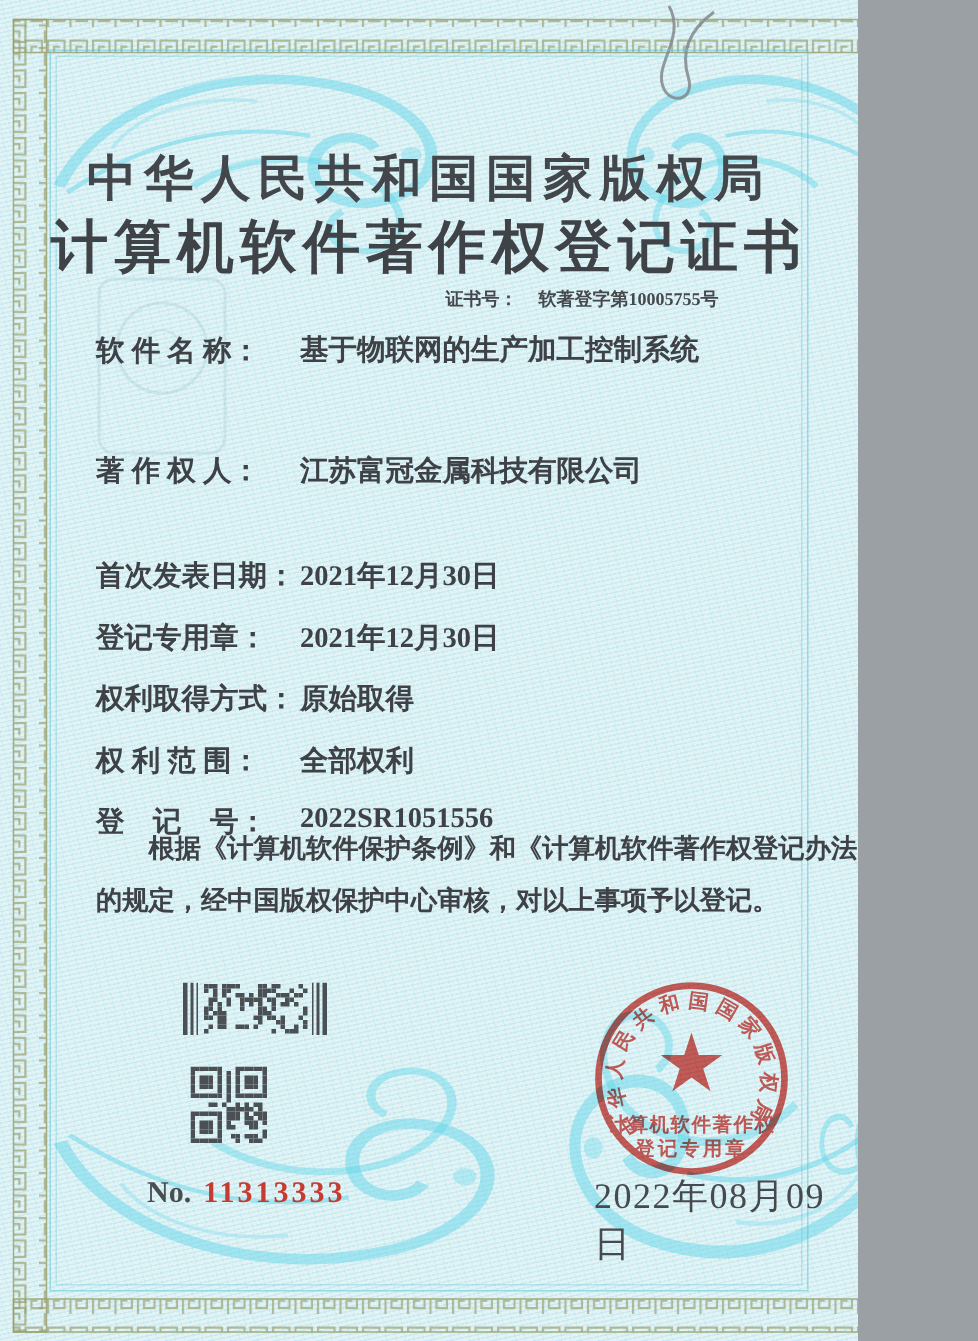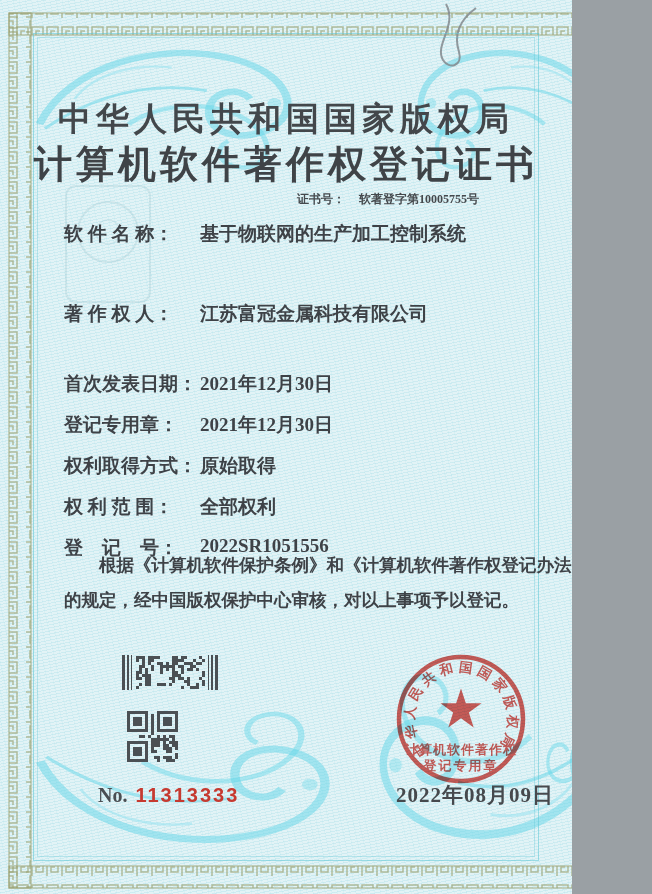--- a/index.html
+++ b/index.html
@@ -20,22 +20,22 @@
   .cert-title{top:139px;left:0;width:100%;text-align:center;font-size:38px;font-weight:700;letter-spacing:4px;color:#3f4347;font-family:Liberation Serif, serif;}
   .certno{top:191px;right:93px;font-size:12px;font-weight:700;color:#45494d;white-space:nowrap;}
   .certno .gap{display:inline-block;width:14px;}
   .row{left:64px;width:545px;font-size:19px;font-weight:600;}
   .flabel{position:absolute;left:0;top:0;white-space:nowrap;}
   .fvalue{position:absolute;left:136px;top:0;white-space:nowrap;}
   .fvalue .vline{line-height:26px;}
   .statement{left:64px;top:548px;width:528px;font-size:17.5px;font-weight:600;line-height:35px;text-indent:35px;color:#3e4247;}
   .serial{left:98px;top:784px;font-size:20px;white-space:nowrap;}
   .serial .pfx{color:#4a4e52;font-weight:700;}
-  .serial .num{color:#c63a30;font-weight:600;letter-spacing:2px;margin-left:8px;font-family:Liberation Sans, sans-serif;}
-  .issue-date{left:396px;top:781px;font-size:21px;font-weight:700;letter-spacing:1px;color:#46494d;}
+  .serial .num{color:#c63a30;font-weight:600;letter-spacing:2px;margin-left:8px;font-family:Liberation Serif, serif;}
+  .issue-date{left:396px;top:781px;font-size:24px;font-weight:400;letter-spacing:1px;color:#46494d;}
   .seal-svg{left:391px;top:649px;width:140px;height:140px;mix-blend-mode:multiply;opacity:.85;}
   .seal-text{font-family:"Liberation Serif","DejaVu Serif",serif;font-weight:700;fill:#d8423c;}
   .barcode{left:122px;top:655px;width:96px;height:35px;}
   .qr{left:127px;top:711px;width:51px;height:51px;}
 </style>
 </head>
 <body>
 
 <div class="page">
 

